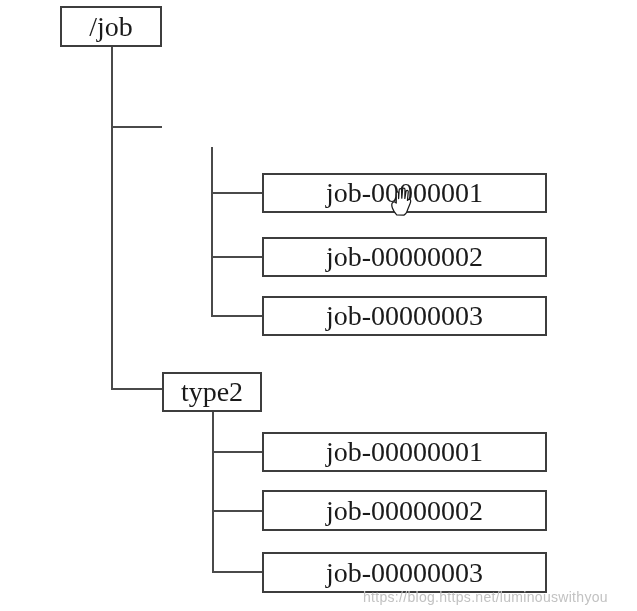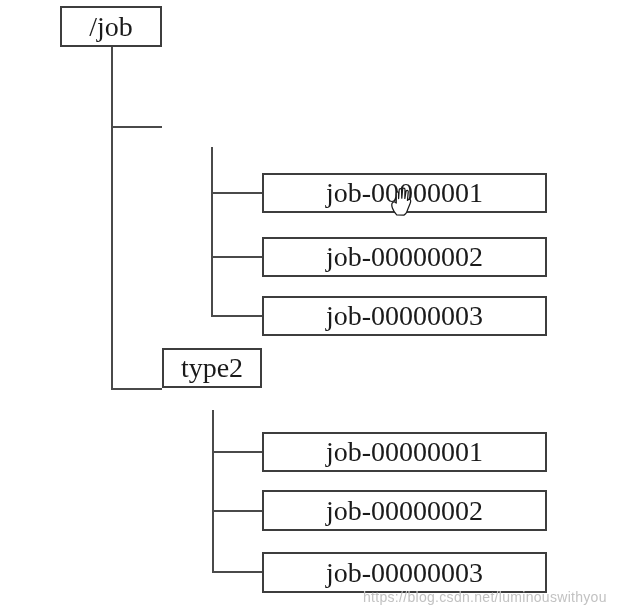--- a/index.html
+++ b/index.html
@@ -72,21 +72,21 @@
 
   <div class="node" style="left:60px;  top:6px;   width:102px; height:41px">/job</div>
 
 
   <div class="node" style="left:262px; top:173px; width:285px; height:40px">job-00000001</div>
 
   <div class="node" style="left:262px; top:237px; width:285px; height:40px">job-00000002</div>
 
   <div class="node" style="left:262px; top:296px; width:285px; height:40px">job-00000003</div>
 
-  <div class="node" style="left:162px; top:348px; width:100px; height:40px">type2</div>
+  <div class="node" style="left:162px; top:372px; width:100px; height:40px">type2</div>
 
   <div class="node" style="left:262px; top:432px; width:285px; height:40px">job-00000001</div>
 
   <div class="node" style="left:262px; top:490px; width:285px; height:41px">job-00000002</div>
 
   <div class="node" style="left:262px; top:552px; width:285px; height:41px">job-00000003</div>
 
   <div class="cursor" style="left:387px; top:182px">
     <svg width="28" height="34" viewBox="0 0 24 30" xmlns="http://www.w3.org/2000/svg">
       <path d="M8.2 29
@@ -106,15 +106,15 @@
                C16.7 6.8 18.5 7.1 18.4 8.6
                L17.7 16.3
                C17.7 16.3 18.7 14.8 19.9 15.5
                C21.1 16.2 20.5 18.0 19.8 19.6
                C19.1 21.3 18.0 23.7 17.4 25.7
                C16.8 27.7 15.9 28.5 14.6 29.2
                Z" fill="#ffffff" stroke="#1a1a1a" stroke-width="1.1" stroke-linejoin="round"></path>
     </svg>
   </div>
 
-  <div class="watermark">https://blog.csdn.net/luminouswithyou</div>
+  <div class="watermark">https://blog.https.net/luminouswithyou</div>
 
 </div>
 
 </body></html>

